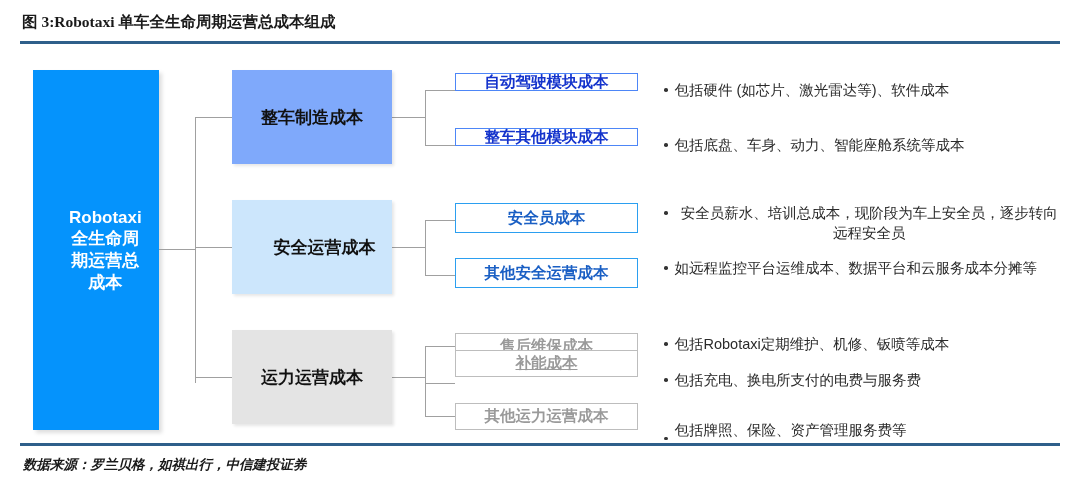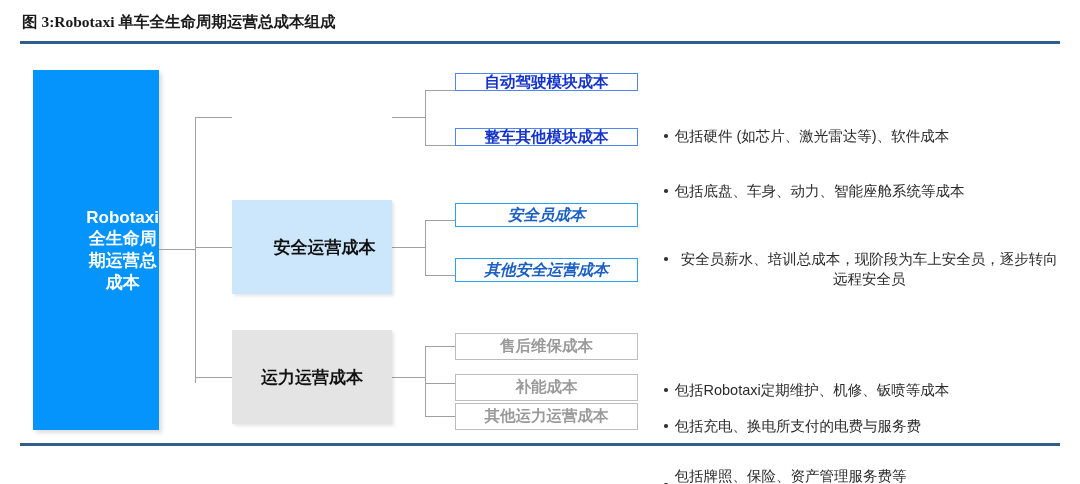--- a/index.html
+++ b/index.html
@@ -63,21 +63,21 @@
   #root-node {
     position: absolute;
     left: 33px;
     top: 70px;
     width: 126px;
     height: 360px;
     background: #0593fc;
     box-shadow: 3px 3px 4px rgba(0,0,0,0.13);
     display: flex;
     align-items: center;
-    justify-content: flex-end;
+    justify-content: flex-start;
     padding-left: 36px;
   }
   #root-label {
     color: #ffffff;
     font-size: 17px;
     font-weight: bold;
     line-height: 1.28;
     text-align: center;
     white-space: pre-line;
   }
@@ -112,52 +112,50 @@
     font-weight: bold;
     white-space: nowrap;
   }
   .l3-g0 {
     height: 18px;
     background: #ffffff;
     border: 1.4px solid #4d86f7;
     color: #1433cc;
   }
   .l3-g1 {
-    height: 24px;
+    height: 30px;
     background: #ffffff;
     border: 1.4px solid #2b9ff0;
     color: #1a5fc4;
-    font-style: italic;
   }
   .l3-g2 {
     height: 27px;
     background: #ffffff;
     border: 1.2px solid #bdbdbd;
     color: #9a9a9a;
   }
   #l3-node-0-0 { top: 73px; }
   #l3-node-0-1 { top: 128px; }
   #l3-node-1-0 { top: 203px; }
   #l3-node-1-1 { top: 258px; }
   #l3-node-2-0 { top: 333px; }
-  #l3-node-2-1 { top: 374px; }
+  #l3-node-2-1 { top: 350px; text-decoration: underline; }
   #l3-node-2-2 { top: 403px; }
 
   
   .bullet {
     position: absolute;
     left: 664px;
     width: 400px;
     display: flex;
     align-items: flex-start;
     gap: 7px;
     font-size: 14.5px;
     color: #2a2a2a;
     line-height: 1.38;
-    margin-top: 46px;
   }
   .bullet-dot {
     flex: 0 0 auto;
     width: 3.5px;
     height: 3.5px;
     border-radius: 50%;
     background: #333333;
     margin-top: 8px;
   }
   .bullet-text { flex: 1 1 auto; }
@@ -204,20 +202,23 @@
   <div class="conn conn-v" style="left:425px; top:220px; height:55px;"></div>
   <div class="conn conn-h" style="left:425px; top:220px; width:30px;"></div>
   <div class="conn conn-h" style="left:425px; top:275px; width:30px;"></div>
 
   <div class="conn conn-h" style="left:392px; top:377px; width:33px;"></div>
   <div class="conn conn-v" style="left:425px; top:346px; height:71px;"></div>
   <div class="conn conn-h" style="left:425px; top:346px; width:30px;"></div>
   <div class="conn conn-h" style="left:425px; top:383px; width:30px;"></div>
   <div class="conn conn-h" style="left:425px; top:416px; width:30px;"></div>
 
+  <div class="l2-node" id="l2-node-0">
+    <span>整车制造成本</span>
+  </div>
   <div class="l2-node" id="l2-node-1">
     <span>安全运营成本</span>
   </div>
   <div class="l2-node" id="l2-node-2">
     <span>运力运营成本</span>
   </div>
 
   <div class="l3-node l3-g0" id="l3-node-0-0">
     <span>自动驾驶模块成本</span>
   </div>
@@ -247,28 +248,33 @@
     <span class="bullet-text">包括硬件 (如芯片、激光雷达等)、软件成本</span>
   </div>
   <div class="bullet" id="bullet-0-1">
     <span class="bullet-dot"></span>
     <span class="bullet-text">包括底盘、车身、动力、智能座舱系统等成本</span>
   </div>
   <div class="bullet" id="bullet-1-0">
     <span class="bullet-dot"></span>
     <span class="bullet-text">安全员薪水、培训总成本，现阶段为车上安全员，逐步转向远程安全员</span>
   </div>
+  <div class="bullet" id="bullet-1-1">
+    <span class="bullet-dot"></span>
+    <span class="bullet-text">如远程监控平台运维成本、数据平台和云服务成本分摊等</span>
+  </div>
   <div class="bullet" id="bullet-2-0">
     <span class="bullet-dot"></span>
     <span class="bullet-text">包括Robotaxi定期维护、机修、钣喷等成本</span>
   </div>
   <div class="bullet" id="bullet-2-1">
     <span class="bullet-dot"></span>
     <span class="bullet-text">包括充电、换电所支付的电费与服务费</span>
   </div>
   <div class="bullet" id="bullet-2-2">
     <span class="bullet-dot"></span>
     <span class="bullet-text">包括牌照、保险、资产管理服务费等</span>
   </div>
 
   <div id="footer-rule"></div>
+  <div id="source-note">数据来源：罗兰贝格，如祺出行，中信建投证券</div>
 
 </div>
 
 </body></html>

